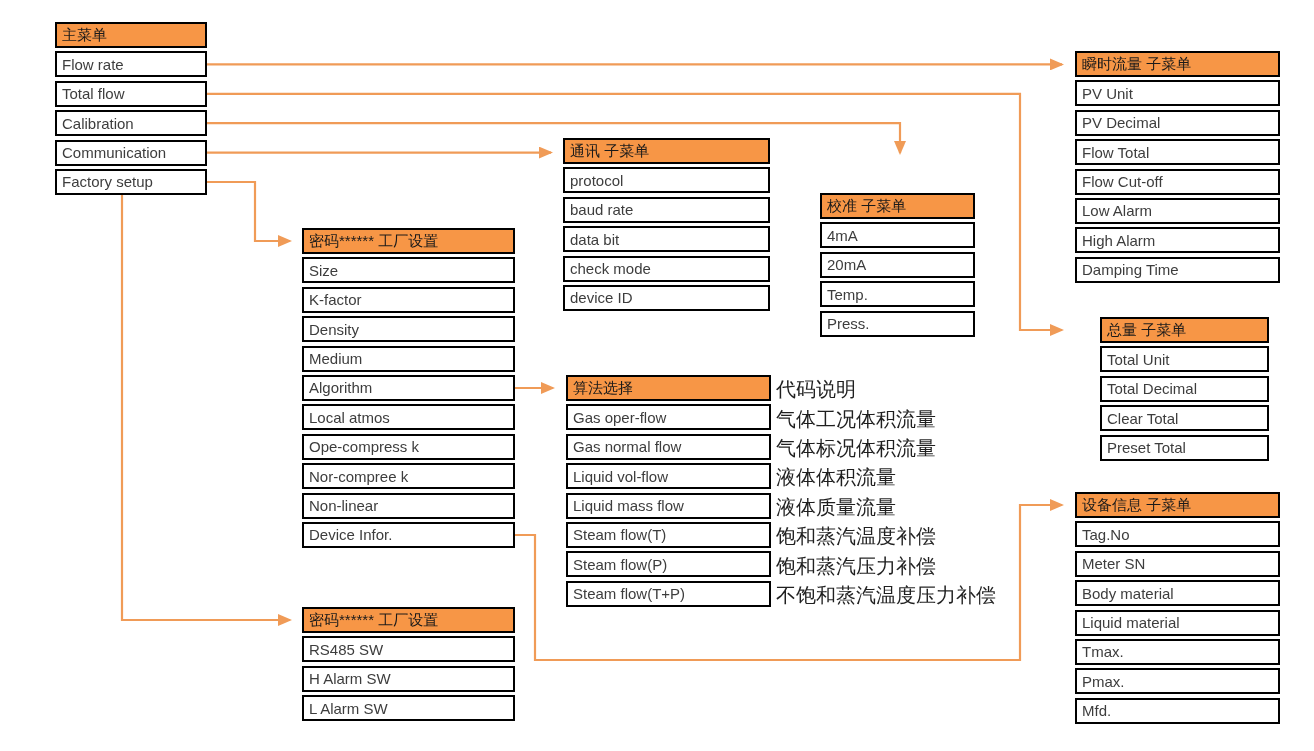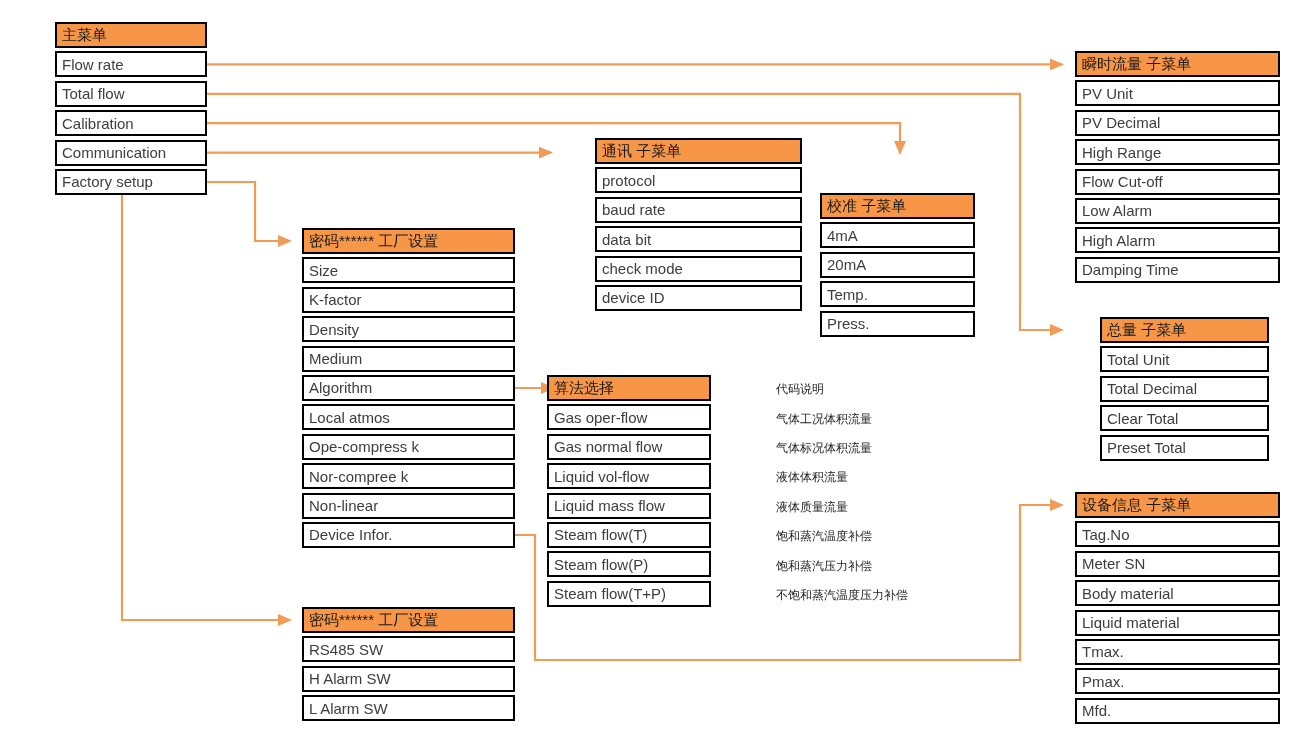--- a/index.html
+++ b/index.html
@@ -42,21 +42,21 @@
   }
   .notes {
     position: absolute;
     display: flex;
     flex-direction: column;
   }
   .note-item {
     height: 29.4px;
     display: flex;
     align-items: center;
-    font-size: 12px;
+    font-size: 20px;
     color: #1f1f1f;
     white-space: nowrap;
   }
 </style>
 </head>
 <body>
 
 <div id="stage">
   <svg id="arrow-layer" width="1314" height="751" viewBox="0 0 1314 751" xmlns="http://www.w3.org/2000/svg">
       <defs>
@@ -88,53 +88,53 @@
         <div class="cell">K-factor</div>
         <div class="cell">Density</div>
         <div class="cell">Medium</div>
         <div class="cell">Algorithm</div>
         <div class="cell">Local atmos</div>
         <div class="cell">Ope-compress k</div>
         <div class="cell">Nor-compree k</div>
         <div class="cell">Non-linear</div>
         <div class="cell">Device Infor.</div>
       </div>
-      <div class="menu" style="left: 563px; top: 138px; width: 207px; margin-left: 32px;">
+      <div class="menu" style="left: 563px; top: 138px; width: 207px;">
         <div class="cell header">通讯 子菜单</div>
         <div class="cell">protocol</div>
         <div class="cell">baud rate</div>
         <div class="cell">data bit</div>
         <div class="cell">check mode</div>
         <div class="cell">device ID</div>
       </div>
       <div class="menu" style="left: 820px; top: 165px; width: 155px; margin-top: 28px;">
         <div class="cell header">校准 子菜单</div>
         <div class="cell">4mA</div>
         <div class="cell">20mA</div>
         <div class="cell">Temp.</div>
         <div class="cell">Press.</div>
       </div>
       <div class="menu" style="left: 1075px; top: 51px; width: 205px; text-align: center;">
         <div class="cell header">瞬时流量 子菜单</div>
         <div class="cell">PV Unit</div>
         <div class="cell">PV Decimal</div>
-        <div class="cell">High Range</div>
+        <div class="cell">Flow Total</div>
         <div class="cell">Flow Cut-off</div>
         <div class="cell">Low Alarm</div>
         <div class="cell">High Alarm</div>
         <div class="cell">Damping Time</div>
       </div>
       <div class="menu" style="left: 1075px; top: 317px; width: 169px; padding-left: 25px;">
         <div class="cell header">总量 子菜单</div>
         <div class="cell">Total Unit</div>
         <div class="cell">Total Decimal</div>
         <div class="cell">Clear Total</div>
         <div class="cell">Preset Total</div>
       </div>
-      <div class="menu" style="left: 547px; top: 375px; width: 164px;">
+      <div class="menu" style="left: 566px; top: 375px; width: 205px;">
         <div class="cell header">算法选择</div>
         <div class="cell">Gas oper-flow</div>
         <div class="cell">Gas normal flow</div>
         <div class="cell">Liquid vol-flow</div>
         <div class="cell">Liquid mass flow</div>
         <div class="cell">Steam flow(T)</div>
         <div class="cell">Steam flow(P)</div>
         <div class="cell">Steam flow(T+P)</div>
       </div>
       <div class="menu" style="left: 302px; top: 607px; width: 213px;">

